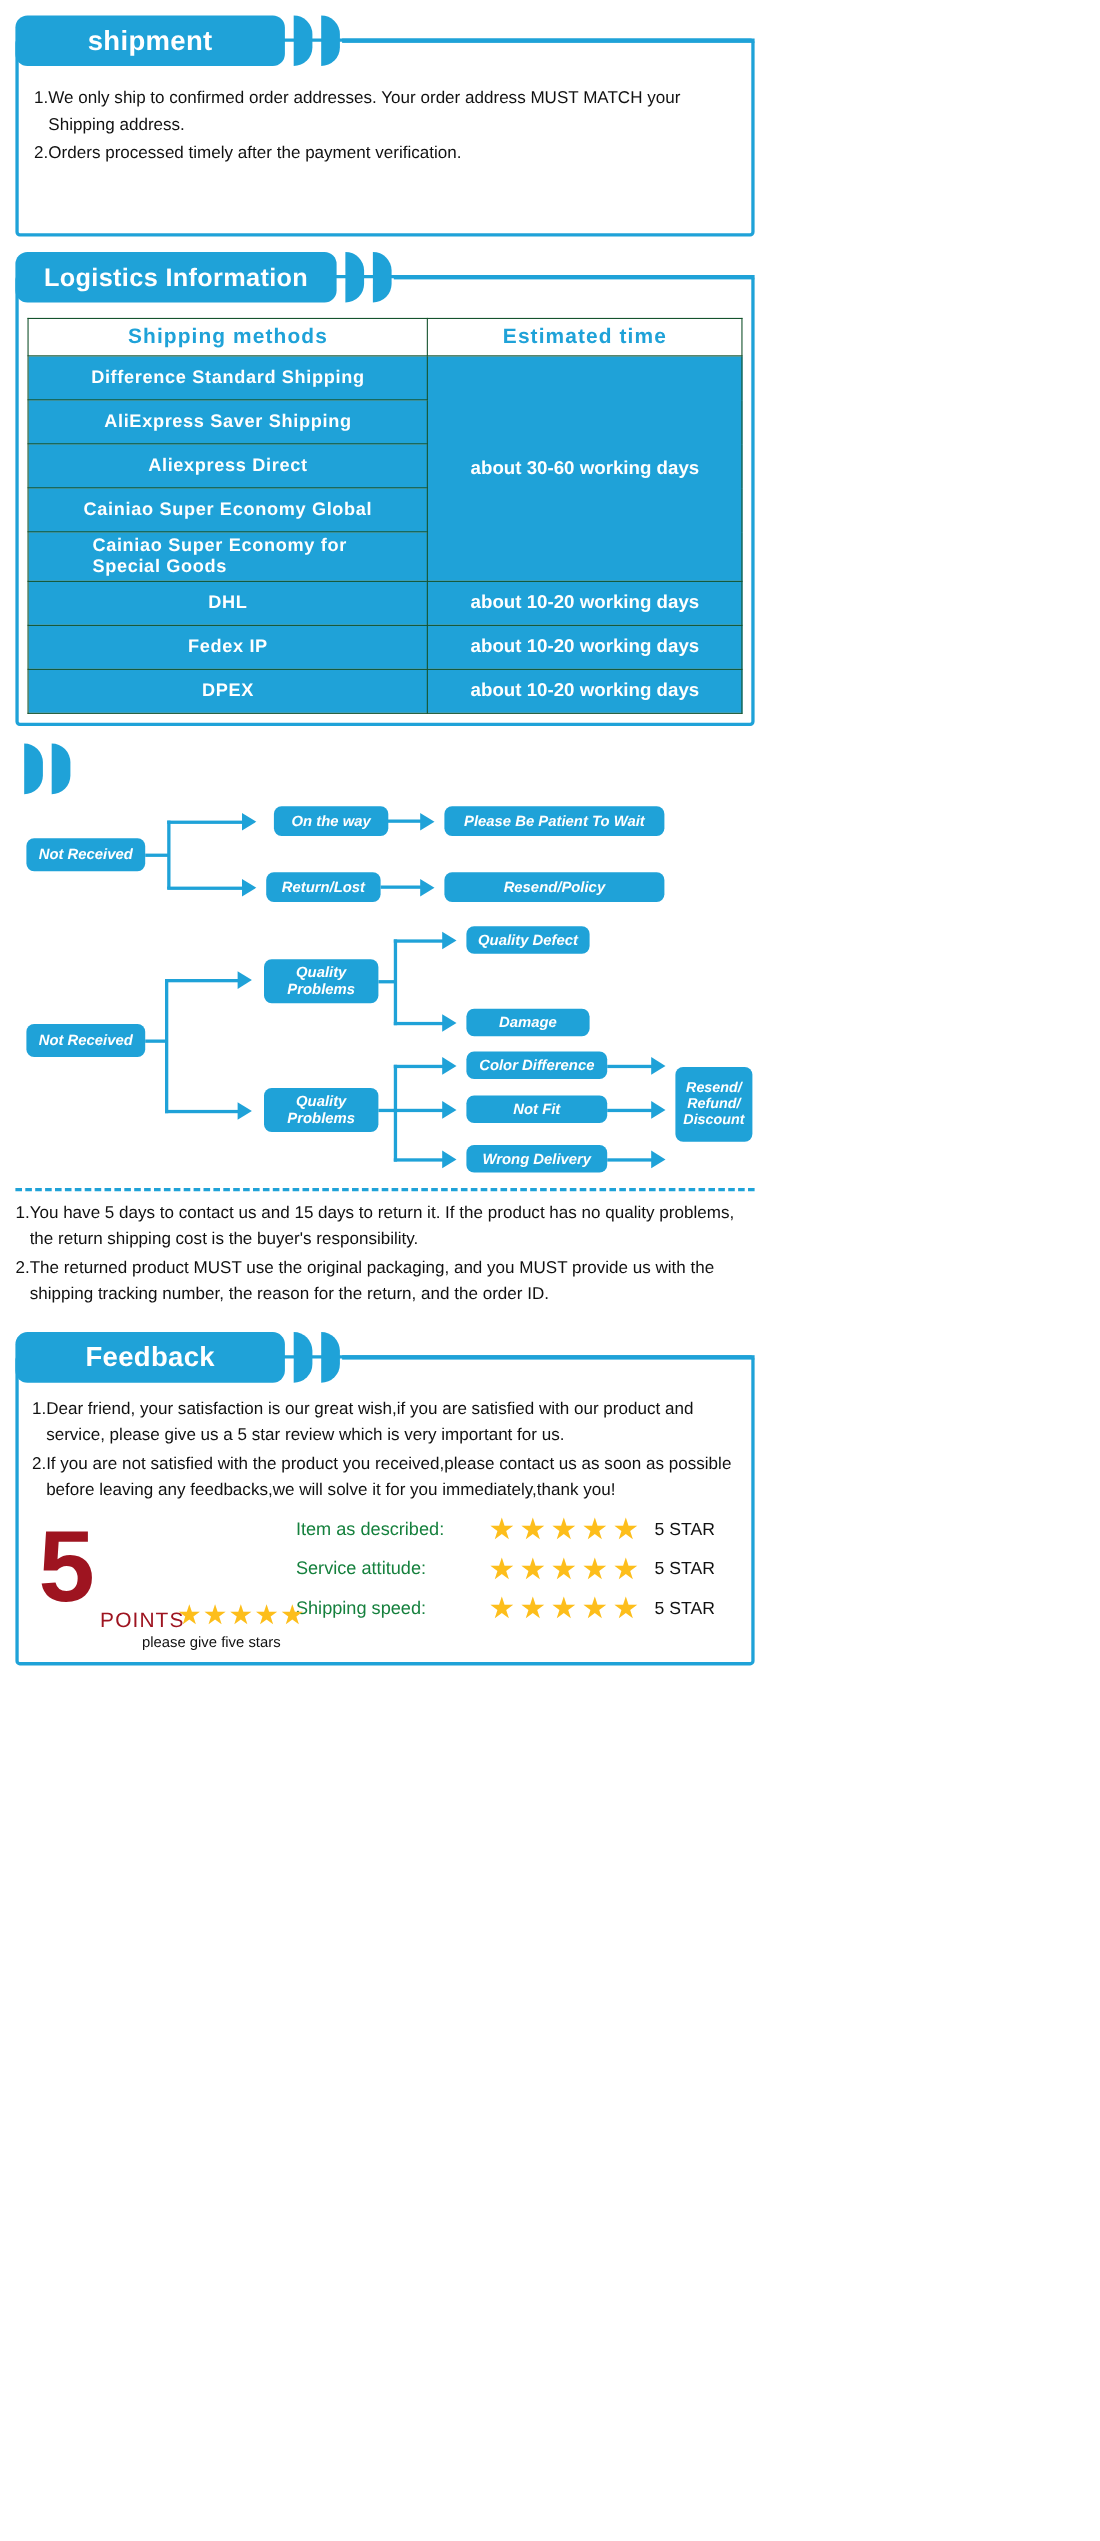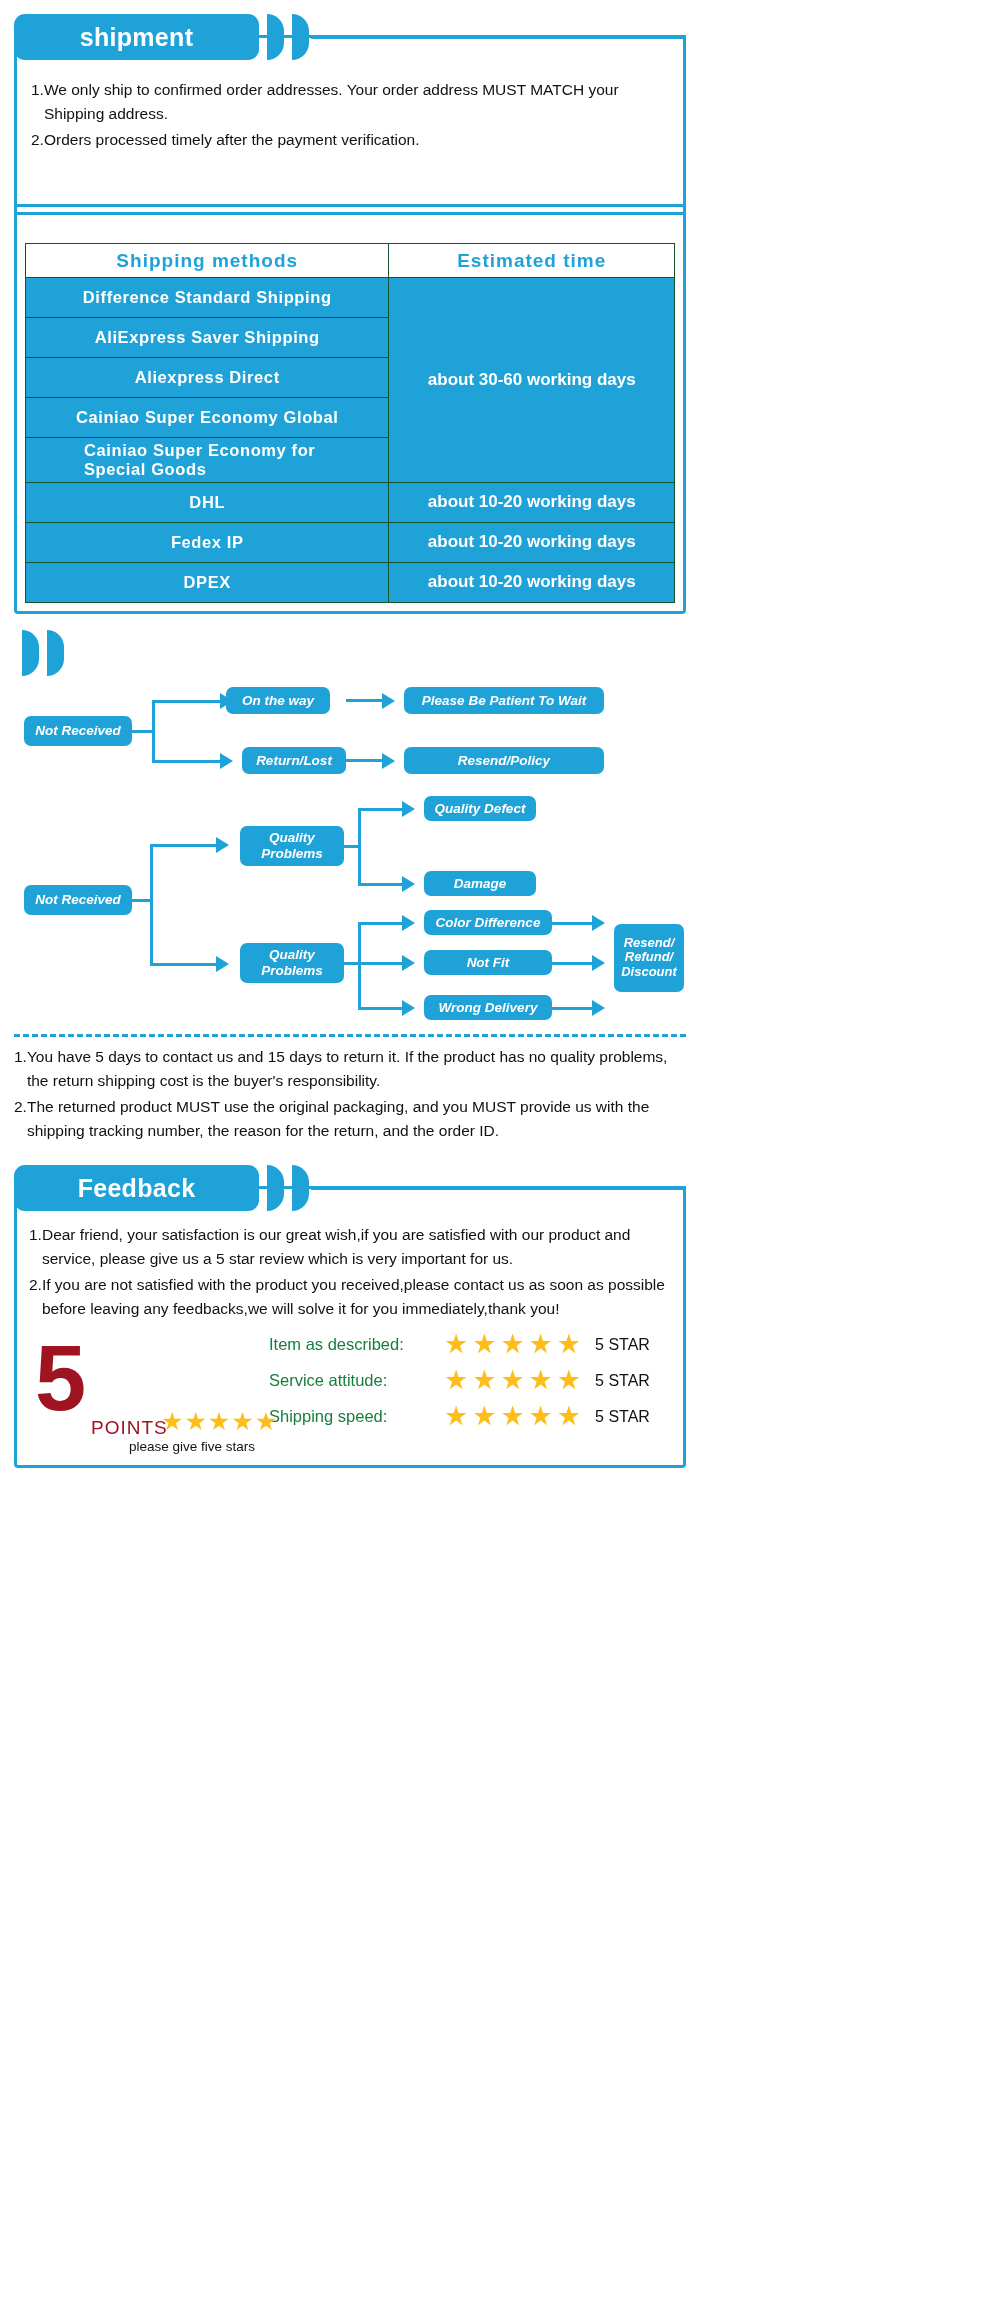--- a/index.html
+++ b/index.html
@@ -160,20 +160,26 @@
         </div>
         <div class="li">
           <span class="num">2.</span>
           <span class="txt">Orders processed timely after the payment verification.</span>
         </div>
       </div>
     </div>
   </div>
 
   <div class="sec" style="margin-top:14px;">
+    <div class="banner">
+      <div class="pill small">Logistics Information</div>
+      <div class="dash1"></div>
+      <div class="dash2"></div>
+      <div class="rule"></div>
+    </div>
     <div class="boxed" style="padding:30px 8px 8px 8px;">
       <table class="ltable">
         <colgroup>
             <col class="c1">
             <col class="c2">
           </colgroup>
         <tbody>
           <tr>
             <td class="hdr">Shipping  methods</td>
             <td class="hdr">Estimated  time</td>
@@ -222,21 +228,21 @@
   <div style="margin:8px 14px 0 14px;">
   <div class="flow" style="height:100px;">
     <div class="node" style="left:10px; top:32px; width:108px; height:30px;">Not Received</div>
     <div class="hline" style="left:118px; top:46px; width:22px;"></div>
     <div class="vline" style="left:138px; top:16px; height:62px;"></div>
     <div class="hline" style="left:138px; top:16px; width:70px;"></div>
     <div class="arw" style="left:206px; top:9px;"></div>
     <div class="hline" style="left:138px; top:76px; width:70px;"></div>
     <div class="arw" style="left:206px; top:69px;"></div>
 
-    <div class="node" style="left:212px; top:3px; width:104px; height:27px;">On the way</div>
+    <div class="node" style="left:235px; top:3px; width:104px; height:27px;">On the way</div>
     <div class="hline" style="left:332px; top:15px; width:38px;"></div>
     <div class="arw" style="left:368px; top:9px;"></div>
     <div class="node" style="left:390px; top:3px; width:200px; height:27px;">Please Be Patient To Wait</div>
 
     <div class="node" style="left:228px; top:63px; width:104px; height:27px;">Return/Lost</div>
     <div class="hline" style="left:332px; top:75px; width:38px;"></div>
     <div class="arw" style="left:368px; top:69px;"></div>
     <div class="node" style="left:390px; top:63px; width:200px; height:27px;">Resend/Policy</div>
   </div>
 

